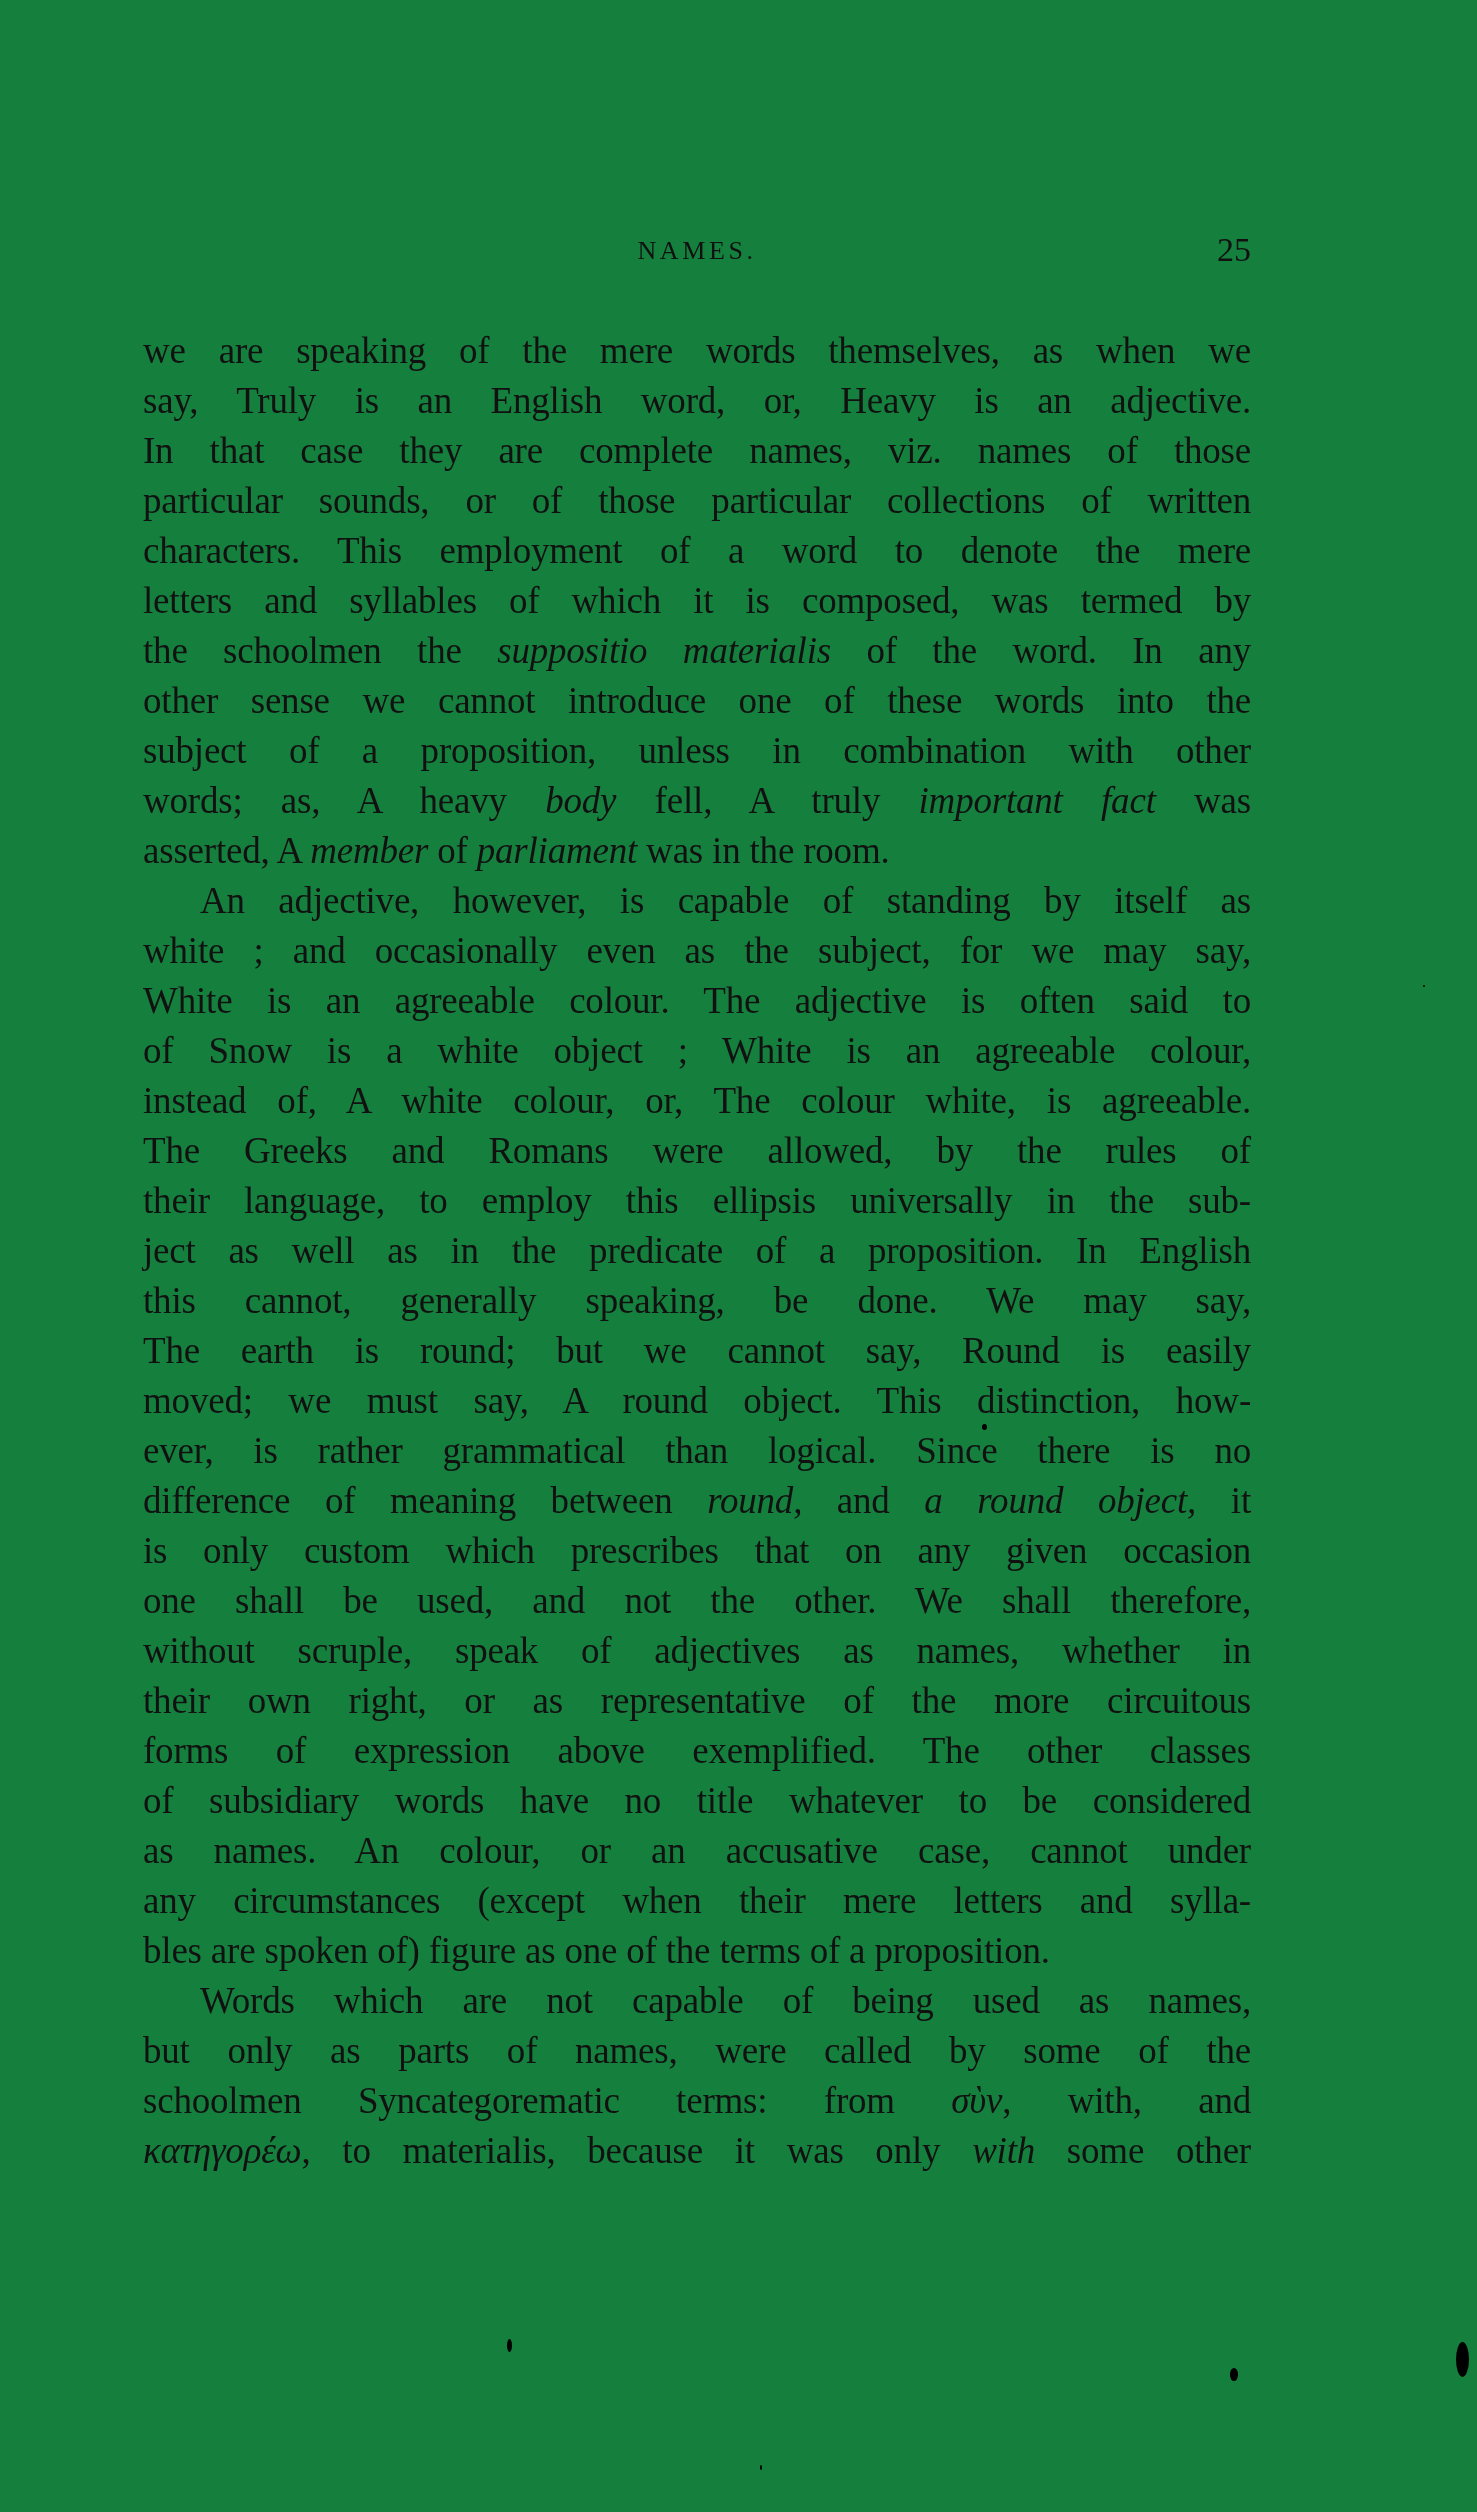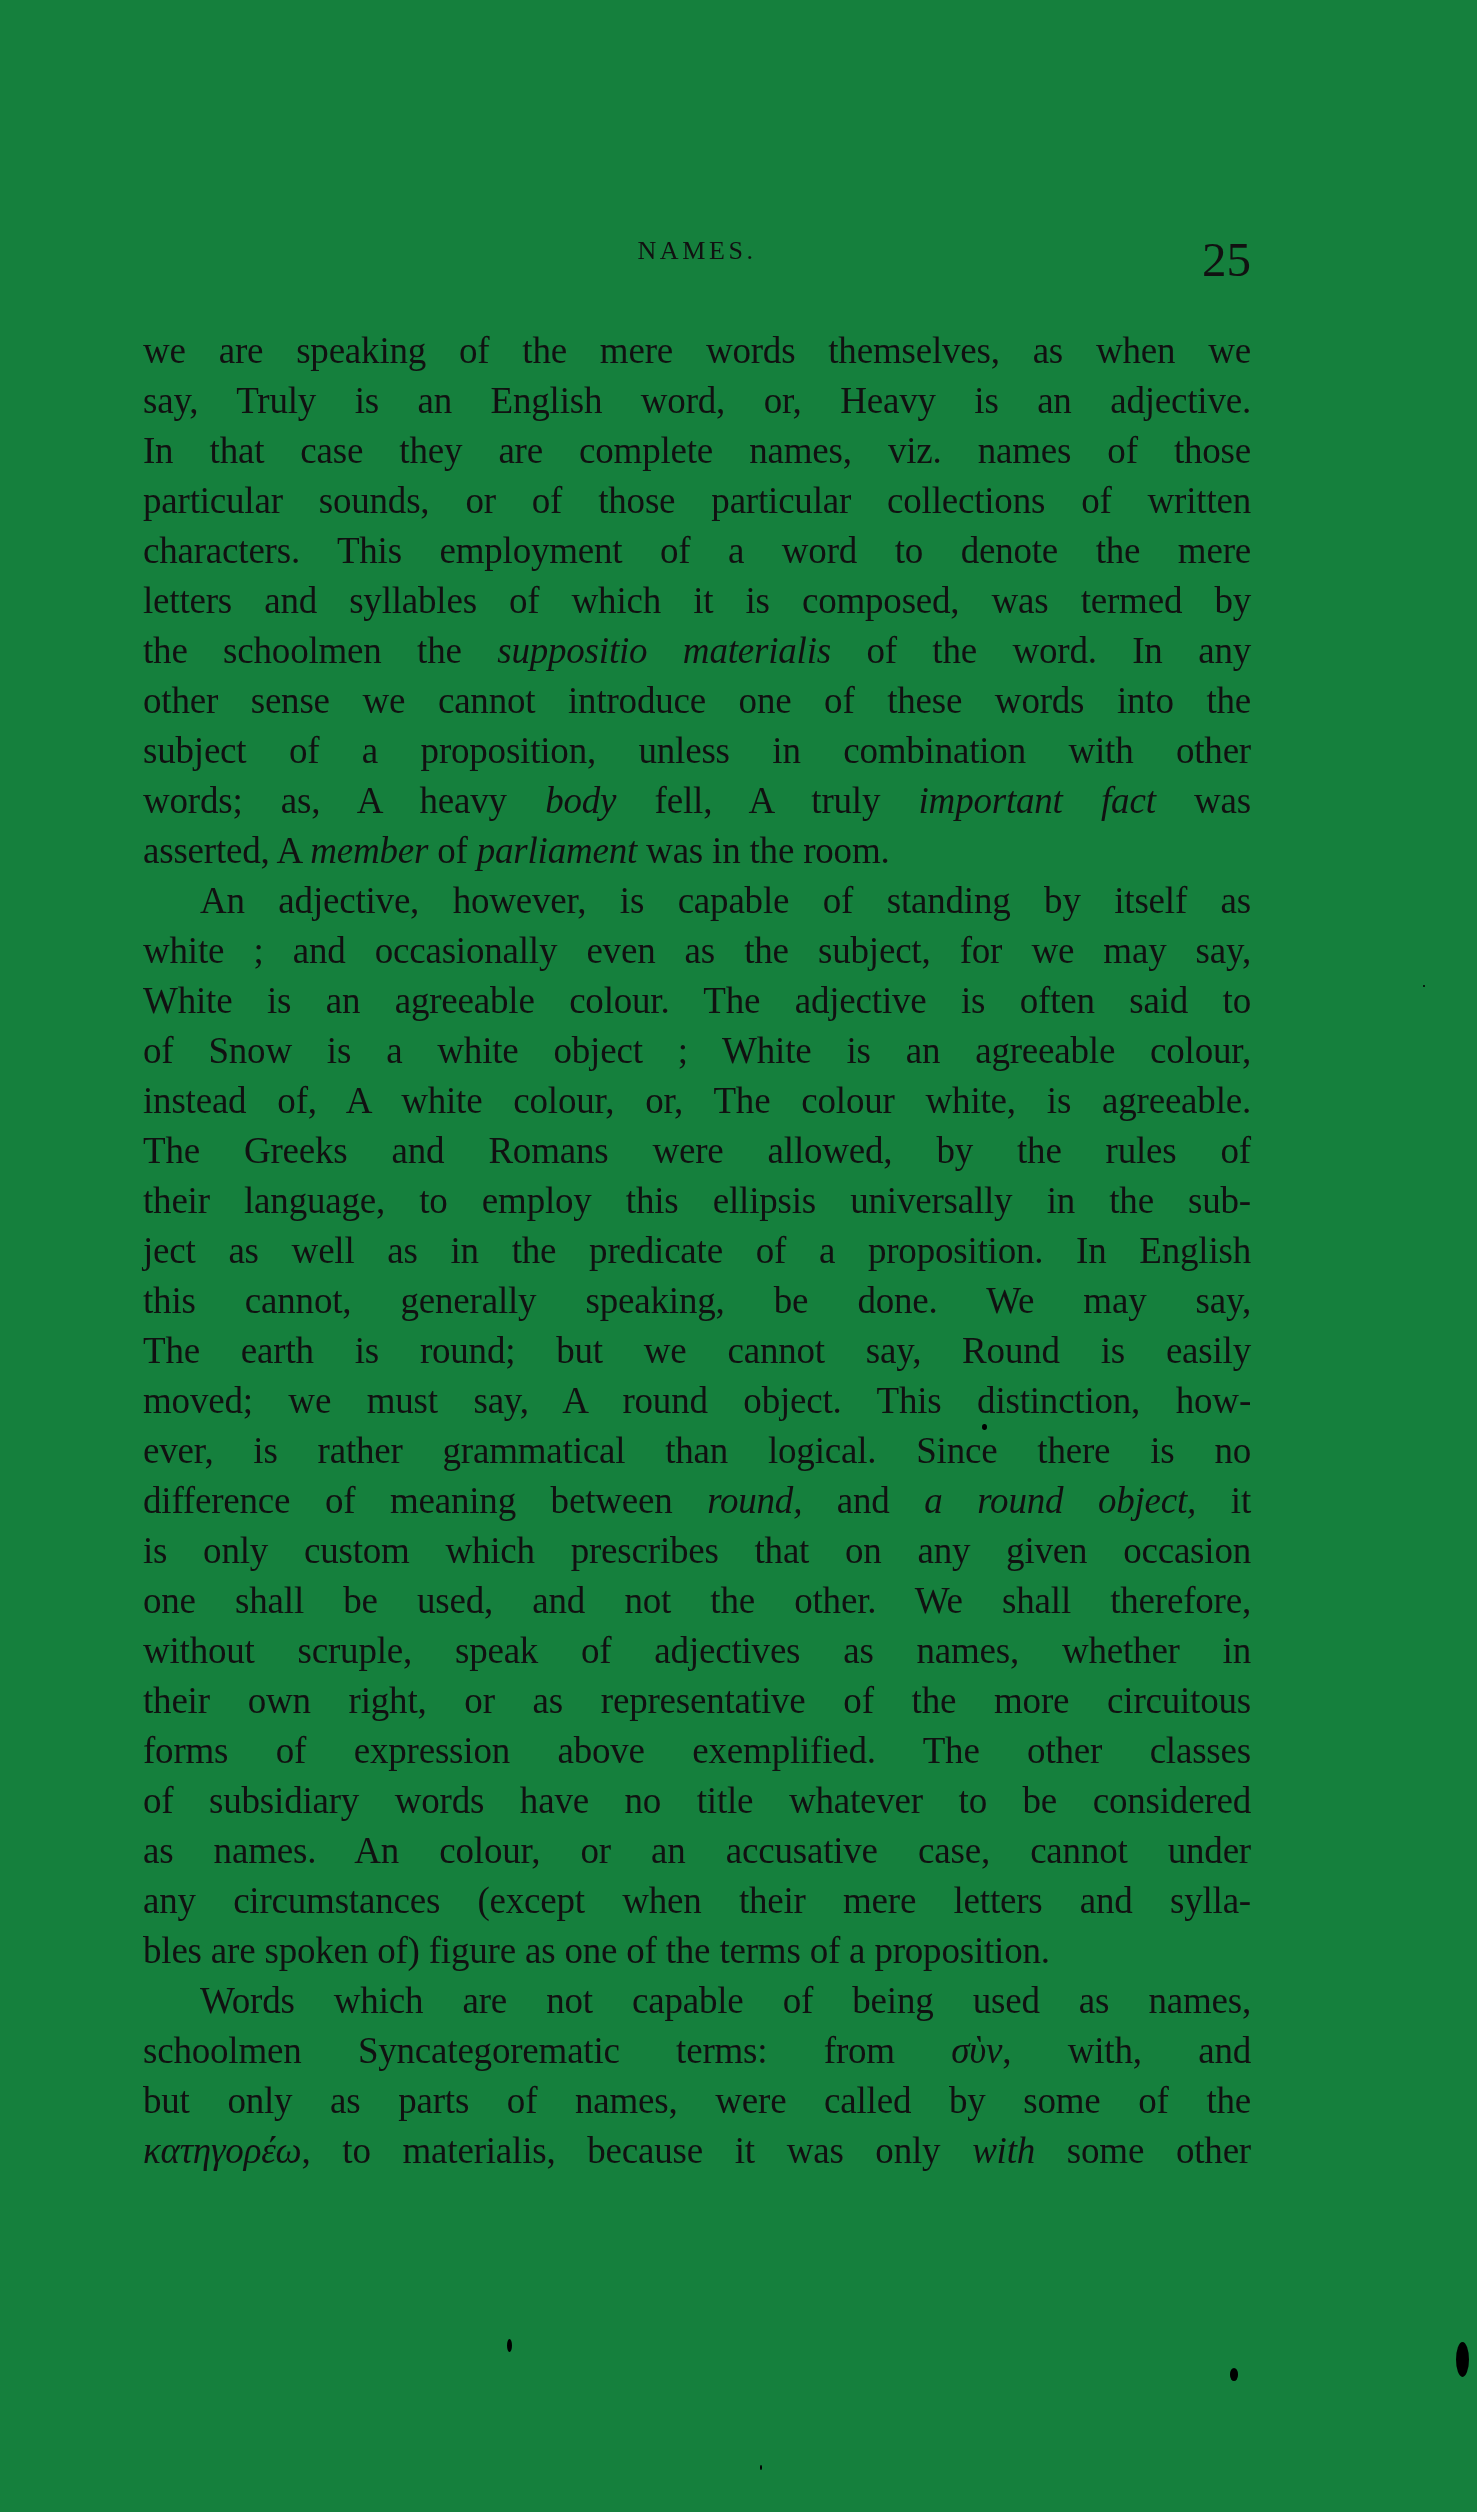--- a/index.html
+++ b/index.html
@@ -37,21 +37,21 @@
       top: 4.8px;
       font-size: 26px;
       letter-spacing: 3.6px;
       font-variant: small-caps;
       text-transform: uppercase;
     }
     .page-number {
       position: absolute;
       right: 0;
       top: 0;
-      font-size: 49px;
+      font-size: 34px;
     }
     .body-text {
       position: absolute;
       top: 326px;
       left: 143px;
       width: 1108px;
     }
     .line {
       display: block;
       height: 50px;
@@ -119,22 +119,22 @@
         <span class="line"><span class="seg">without scruple, speak of adjectives as names, whether in</span></span>
         <span class="line"><span class="seg">their own right, or as representative of the more circuitous</span></span>
         <span class="line"><span class="seg">forms of expression above exemplified. The other classes</span></span>
         <span class="line"><span class="seg">of subsidiary words have no title whatever to be considered</span></span>
         <span class="line"><span class="seg">as names. An colour, or an accusative case, cannot under</span></span>
         <span class="line"><span class="seg">any circumstances (except when their mere letters and sylla-</span></span>
         <span class="line last"><span class="seg">bles are spoken of) figure as one of the terms of a proposition.</span></span>
       </div>
       <div>
         <span class="line indent"><span class="seg">Words which are not capable of being used as names,</span></span>
+        <span class="line"><span class="seg">but only as parts of names, were called by some of the</span></span>
         <span class="line"><span class="seg">schoolmen Syncategorematic terms: from </span><span class="seg it">σὺν</span><span class="seg">, with, and</span></span>
-        <span class="line"><span class="seg">but only as parts of names, were called by some of the</span></span>
         <span class="line"><span class="seg it">κατηγορέω</span><span class="seg">, to materialis, because it was only </span><span class="seg it">with</span><span class="seg"> some other</span></span>
       </div>
     </div>
 
   <span class="speck" style="left:1423px;top:985px;width:2.4px;height:2.4px;"></span>
   <span class="speck" style="left:982px;top:1424px;width:4.8px;height:6px;"></span>
   <span class="speck" style="left:507px;top:2339px;width:4.8px;height:13px;"></span>
   <span class="speck" style="left:1230px;top:2368px;width:8.3px;height:13px;"></span>
   <span class="speck" style="left:1456px;top:2342px;width:13px;height:35px;"></span>
   <span class="speck" style="left:760px;top:2465px;width:2.4px;height:4.8px;"></span>

